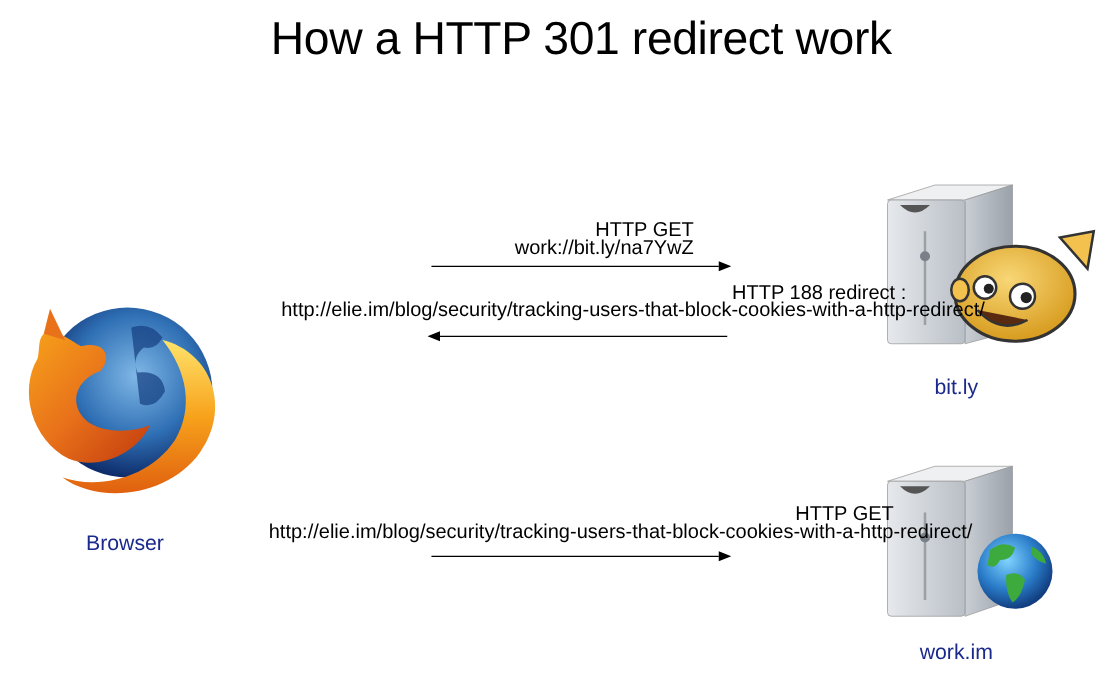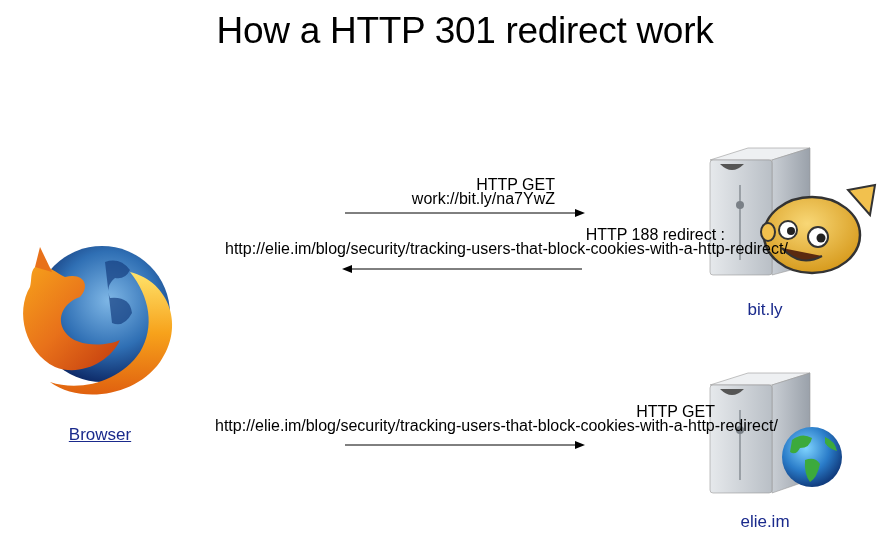--- a/index.html
+++ b/index.html
@@ -35,21 +35,21 @@
         <stop offset="1" stop-color="#e0600f"></stop>
       </linearGradient>
     </defs>
     <circle cx="92" cy="82" r="68" fill="url(#globe)"></circle>
     <path d="M95 30 q15 -5 25 8 q-5 10 -15 8 q-10 8 -5 20 q20 -2 22 15 q-8 15 -20 10 z" fill="#163e80" opacity="0.7"></path>
     <path d="M120 40 C160 50 175 95 150 130 C125 165 70 172 40 150 C70 160 110 150 130 120 C145 95 140 65 120 40 Z" fill="url(#tail)"></path>
     <path d="M25 35 C35 30 45 40 55 45 C75 40 80 55 70 65 C55 70 45 85 55 100 C65 115 95 115 110 108 C100 130 70 145 45 135 C15 120 5 80 20 55 C22 48 20 40 25 35 Z" fill="url(#fox)"></path>
     <path d="M25 35 L30 15 L42 40 Z" fill="#e8711a"></path>
   </svg>
 </div>
-<div class="node-label" style="left:60px;top:425px;width:80px;text-decoration:underline;">Browser</div>
+<div class="node-label" style="left:60px;top:425px;width:80px;">Browser</div>
 
 <div class="icon" style="left:700px;top:140px;width:180px;height:140px;">
   <svg width="180" height="140" viewBox="0 0 180 140">
     <defs>
       <linearGradient id="srvFront" x1="0" y1="0" x2="1" y2="0">
         <stop offset="0" stop-color="#e6e9ec"></stop>
         <stop offset="1" stop-color="#b9bfc6"></stop>
       </linearGradient>
       <linearGradient id="srvSide" x1="0" y1="0" x2="1" y2="0">
         <stop offset="0" stop-color="#c9ced4"></stop>
@@ -92,21 +92,21 @@
     <rect x="10" y="20" width="62" height="108" rx="3" fill="url(#srvFront)" stroke="#999" stroke-width="0.6"></rect>
     <path d="M20 24 q12 12 24 0" fill="#555"></path>
     <line x1="40" y1="45" x2="40" y2="115" stroke="#9aa0a6" stroke-width="2"></line>
     <circle cx="40" cy="65" r="4" fill="#7a8087"></circle>
     <circle cx="112" cy="92" r="30" fill="url(#earth)"></circle>
     <path d="M92 75 q10 -8 20 -2 q-2 10 -12 10 q-4 8 -10 4 z" fill="#3caa3c"></path>
     <path d="M105 95 q10 -4 15 4 q-3 14 -10 18 q-6 -8 -5 -22 z" fill="#3caa3c"></path>
     <path d="M125 72 q10 4 12 14 q-8 -2 -12 -8 z" fill="#3caa3c"></path>
   </svg>
 </div>
-<div class="node-label" style="left:725px;top:512px;width:80px;">elie.im</div>
+<div class="node-label" style="left:725px;top:512px;width:80px;">work.im</div>
 
 <div class="label" style="left:355px;top:178px;width:200px;">
   <div>HTTP GET</div>
   <div>work://bit.ly/na7YwZ</div>
 </div>
 <div class="arrow" style="left:345px;top:208px;width:240px;">
   <svg width="240" height="10">
       <line x1="0" y1="5" x2="230" y2="5" stroke="#000" stroke-width="1"></line>
       <polygon points="230,1 240,5 230,9" fill="#000"></polygon>
     </svg>

